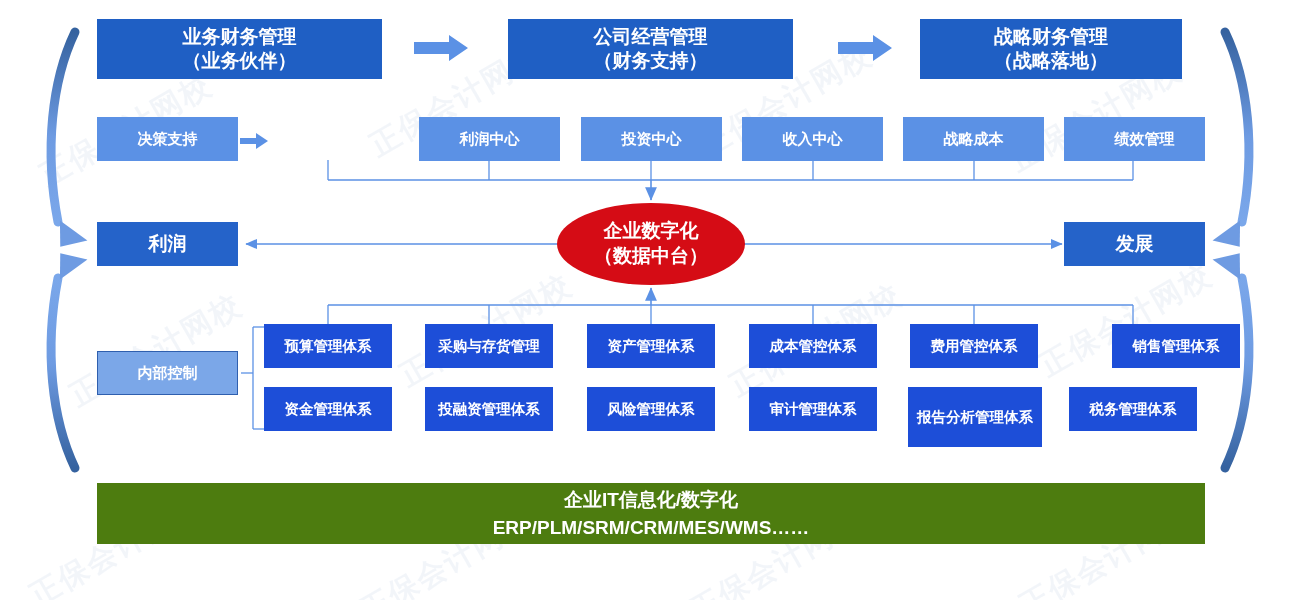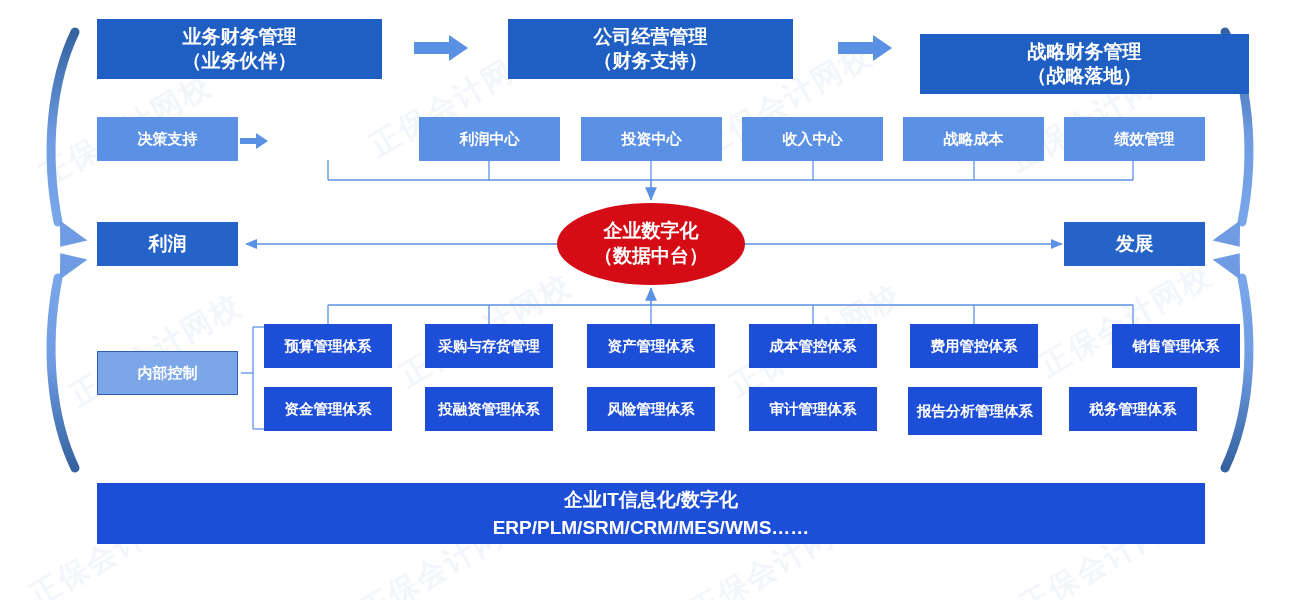--- a/index.html
+++ b/index.html
@@ -85,21 +85,21 @@
     text-align: center;
     color: #ffffff;
     font-weight: 700;
     font-size: 19px;
     line-height: 1.3;
     z-index: 3;
     white-space: nowrap;
   }
   .banner {
     position: absolute;
-    background: #1d4ed8;
+    background: #4d7c0f;
     display: flex;
     align-items: center;
     justify-content: center;
     text-align: center;
     color: #ffffff;
     font-weight: 700;
     font-size: 19px;
     line-height: 1.45;
     z-index: 2;
   }
@@ -207,21 +207,21 @@
     </div>
   </div>
 
   <div class="box box-dark" style="left:508px; top:19px; width:285px; height:60px;">
     <div>
       <span class="ln2">公司经营管理</span>
       <span class="ln2">（财务支持）</span>
     </div>
   </div>
 
-  <div class="box box-dark" style="left:920px; top:19px; width:329px; height:60px;margin-top:15px;">
+  <div class="box box-dark" style="left:920px; top:19px; width:262px; height:60px;">
     <div>
       <span class="ln2">战略财务管理</span>
       <span class="ln2">（战略落地）</span>
     </div>
   </div>
 
   <div class="box box-light" style="left:97px;  top:117px; width:141px; height:44px;">决策支持</div>
   <div class="box box-light" style="left:419px; top:117px; width:141px; height:44px;">利润中心</div>
   <div class="box box-light" style="left:581px; top:117px; width:141px; height:44px;">投资中心</div>
   <div class="box box-light" style="left:742px; top:117px; width:141px; height:44px;">收入中心</div>
@@ -244,21 +244,21 @@
   <div class="box box-light-sm" style="left:425px; top:324px; width:128px; height:44px;">采购与存货管理</div>
   <div class="box box-light-sm" style="left:587px; top:324px; width:128px; height:44px;">资产管理体系</div>
   <div class="box box-light-sm" style="left:749px; top:324px; width:128px; height:44px;">成本管控体系</div>
   <div class="box box-light-sm" style="left:910px; top:324px; width:128px; height:44px;">费用管控体系</div>
   <div class="box box-light-sm" style="left:1069px;top:324px; width:128px; height:44px;margin-left:43px;">销售管理体系</div>
 
   <div class="box box-light-sm" style="left:264px; top:387px; width:128px; height:44px;">资金管理体系</div>
   <div class="box box-light-sm" style="left:425px; top:387px; width:128px; height:44px;">投融资管理体系</div>
   <div class="box box-light-sm" style="left:587px; top:387px; width:128px; height:44px;">风险管理体系</div>
   <div class="box box-light-sm" style="left:749px; top:387px; width:128px; height:44px;">审计管理体系</div>
-  <div class="box box-light-sm" style="left:908px; top:387px; width:134px; height:48px;">报告分析管理体系</div>
+  <div class="box box-light-sm" style="left:908px; top:387px; width:134px; height:60px;">报告分析管理体系</div>
   <div class="box box-light-sm" style="left:1069px;top:387px; width:128px; height:44px;">税务管理体系</div>
 
   <div class="banner" style="left:97px; top:483px; width:1108px; height:61px;">
     <div>
       <span class="ln2">企业IT信息化/数字化</span>
       <span class="ln2">ERP/PLM/SRM/CRM/MES/WMS……</span>
     </div>
   </div>
 
 </div>

